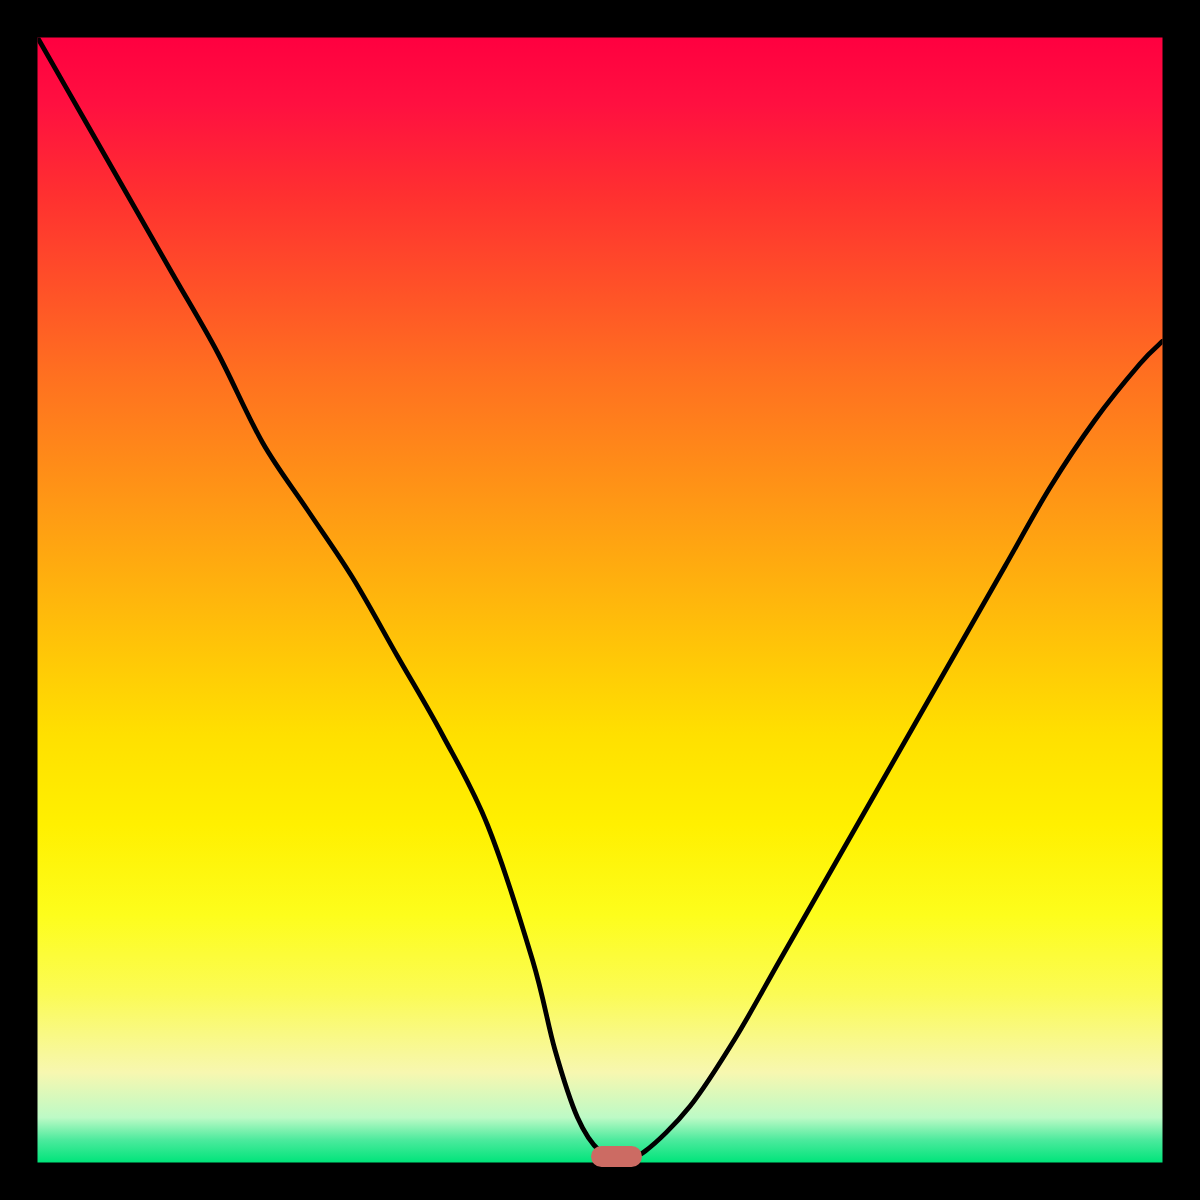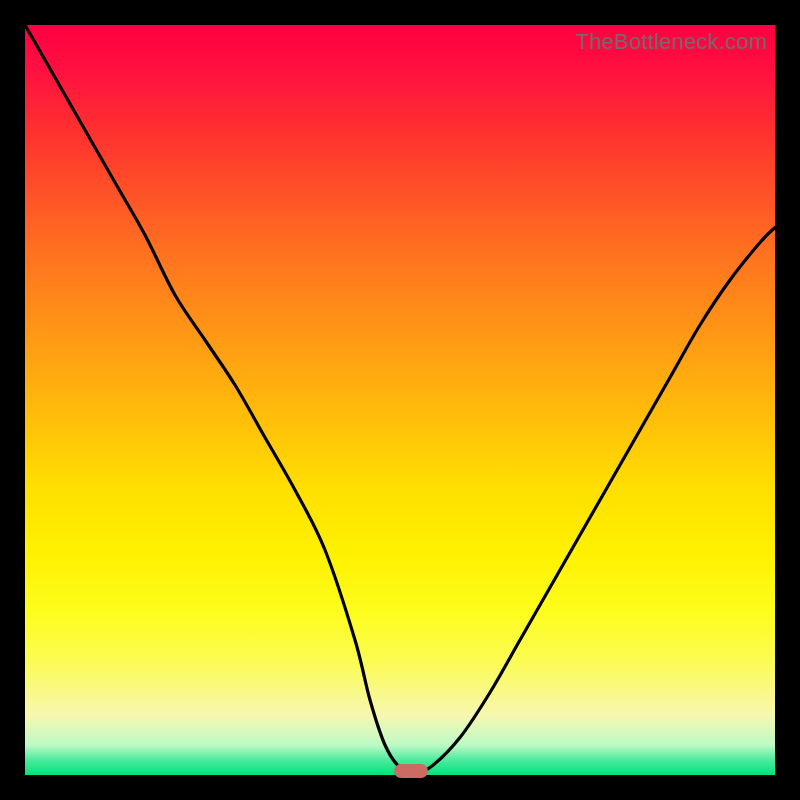--- a/index.html
+++ b/index.html
@@ -68,21 +68,20 @@
     background: #cc6b63;
     z-index: 12;
     transform: translate(-50%, -50%);
   }
 </style>
 </head>
 <body>
 
 <div class="frame">
   <div class="plot-area">
-    <div class="watermark">TheBottleneck.com</div>
 
     <svg class="curve" viewBox="0 0 750 750" preserveAspectRatio="none">
       <path id="curve-path" d="M 0.00 0.00 C 5.00 8.75, 20.00 35.00, 30.00 52.50 C 40.00 70.00, 50.00 87.50, 60.00 105.00 C 70.00 122.50, 80.00 140.00, 90.00 157.50 C 100.00 175.00, 110.00 191.25, 120.00 210.00 C 130.00 228.75, 140.00 252.50, 150.00 270.00 C 160.00 287.50, 170.00 300.00, 180.00 315.00 C 190.00 330.00, 200.00 343.75, 210.00 360.00 C 220.00 376.25, 230.00 395.00, 240.00 412.50 C 250.00 430.00, 260.00 446.25, 270.00 465.00 C 280.00 483.75, 290.00 500.00, 300.00 525.00 C 310.00 550.00, 322.50 590.00, 330.00 615.00 C 337.50 640.00, 340.00 657.50, 345.00 675.00 C 350.00 692.50, 355.00 708.75, 360.00 720.00 C 365.00 731.25, 370.00 738.13, 375.00 742.50 C 380.00 746.88, 385.00 746.25, 390.00 746.25 C 395.00 746.25, 397.50 748.13, 405.00 742.50 C 412.50 736.88, 425.00 725.00, 435.00 712.50 C 445.00 700.00, 455.00 683.75, 465.00 667.50 C 475.00 651.25, 485.00 632.50, 495.00 615.00 C 505.00 597.50, 515.00 580.00, 525.00 562.50 C 535.00 545.00, 545.00 527.50, 555.00 510.00 C 565.00 492.50, 575.00 475.00, 585.00 457.50 C 595.00 440.00, 605.00 422.50, 615.00 405.00 C 625.00 387.50, 635.00 370.00, 645.00 352.50 C 655.00 335.00, 665.00 316.25, 675.00 300.00 C 685.00 283.75, 695.00 268.75, 705.00 255.00 C 715.00 241.25, 727.50 226.25, 735.00 217.50 C 742.50 208.75, 747.50 205.00, 750.00 202.50" fill="none" stroke-width="3.2" stroke-linejoin="round" stroke-linecap="round" stroke="#000000"></path>
     </svg>
 
     <div id="marker" class="marker" style="background: rgb(204, 107, 99); left: 386.25px; top: 746.25px;"></div>
   </div>
 </div>
 
 </body></html>

